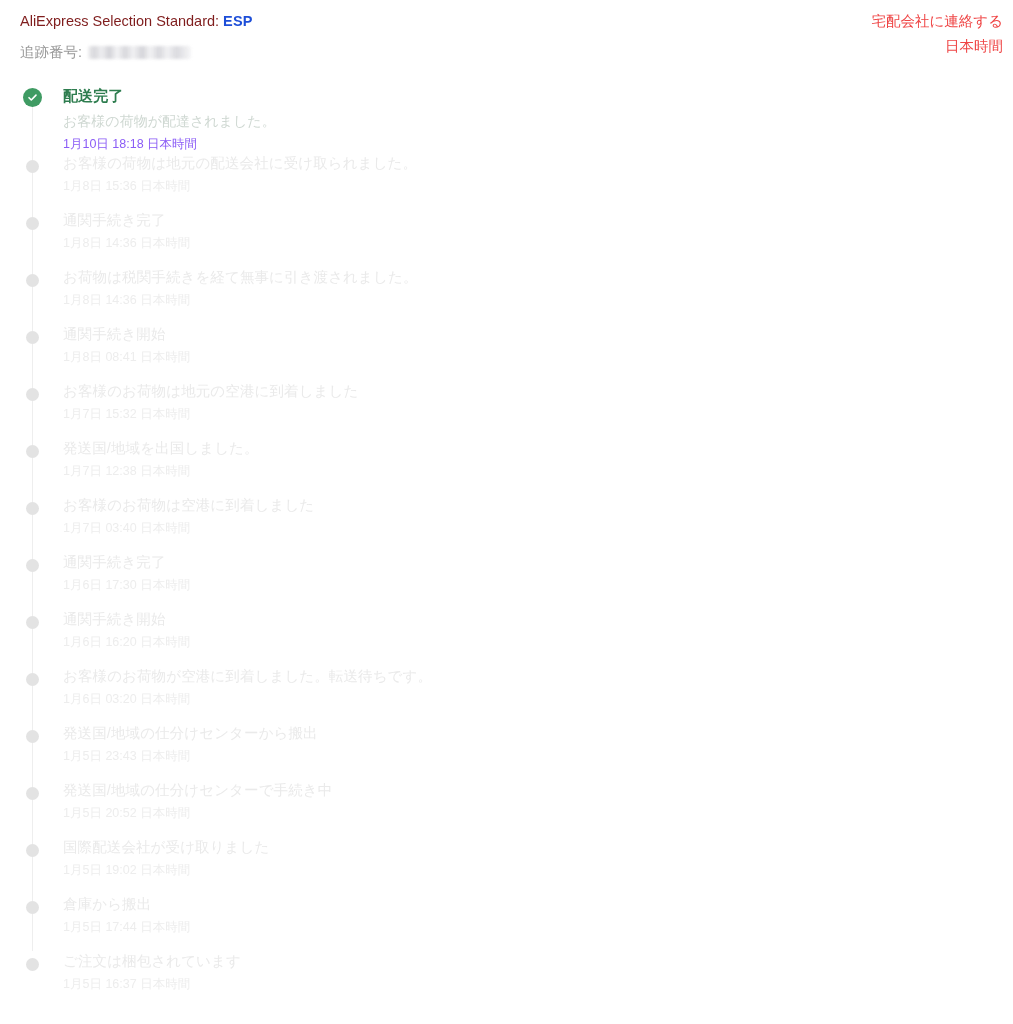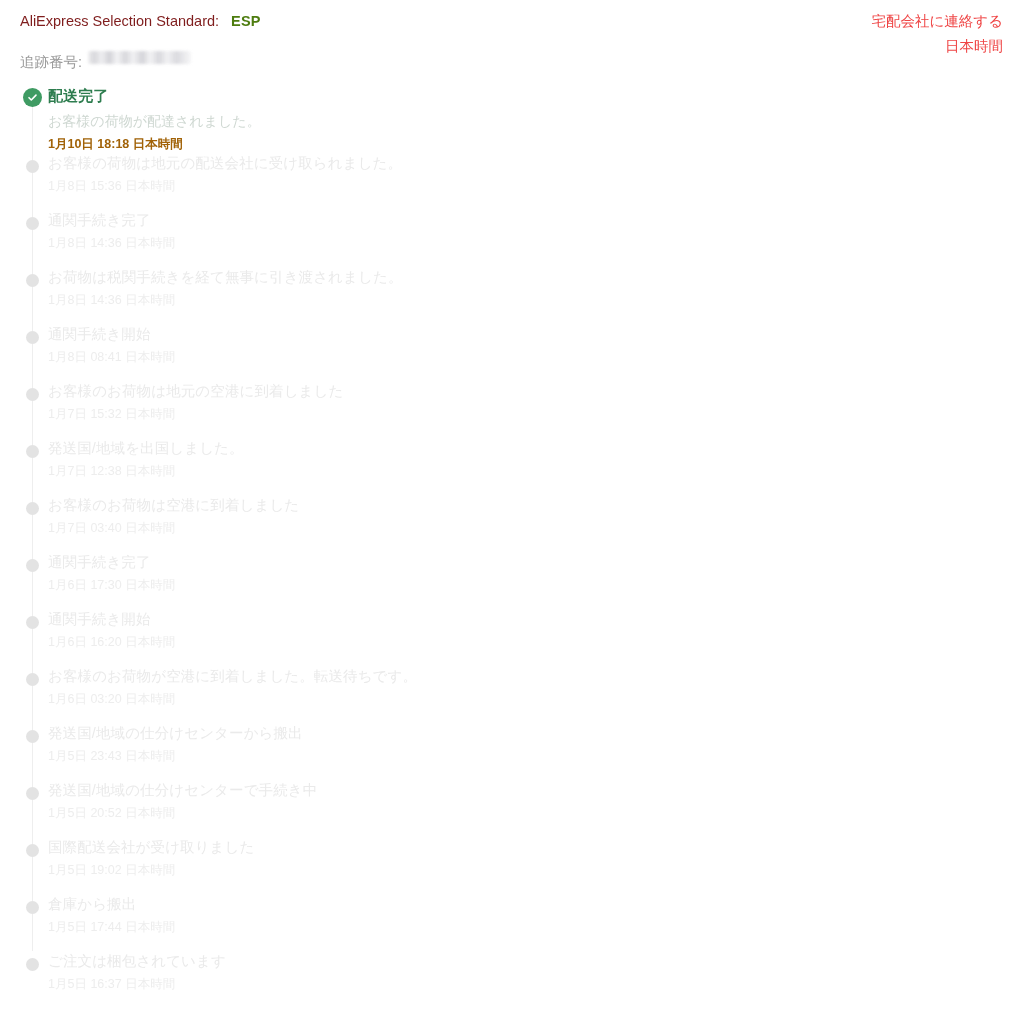--- a/index.html
+++ b/index.html
@@ -33,31 +33,32 @@
     font-size: 14.5px;
     line-height: 22px;
     white-space: nowrap;
     color: #999999;
   }
   .line1 .carrier-label {
     color: #7f1d1d;
     font-weight: 400;
   }
   .line1 .carrier-code {
-    color: #4d7c0f;
+    color: #1d4ed8;
     font-weight: 700;
-    margin-left: 12px;
+    margin-left: 4px;
     letter-spacing: 0.2px;
   }
   .line2 {
     font-size: 14.5px;
     line-height: 22px;
-    margin-top: 19px;
+    margin-top: 9px;
     color: #999999;
     display: flex;
+    align-items: center;
     white-space: nowrap;
   }
   .tracking-label { color: #999999; }
   .tracking-number-blur {
     display: inline-block;
     margin-left: 6px;
     width: 103px;
     height: 13px;
     border-radius: 2px;
     background: linear-gradient(90deg,
@@ -97,21 +98,21 @@
   .hdr-link.second { margin-top: 3px; }
 
   
   .timeline {
     position: relative;
     margin: 24px 0 0 0;
     padding: 0;
   }
   .tl-item {
     position: relative;
-    padding-left: 48px;
+    padding-left: 63px;
     min-height: 57px;
   }
   .tl-item .rail {
     position: absolute;
     left: 32px;
     top: 0;
     bottom: 0;
     width: 1px;
     background: #eeeeee;
   }
@@ -156,21 +157,21 @@
     line-height: 20px;
     margin-top: 5px;
     color: #cfd8d2;
   }
   .tl-time {
     font-size: 12.5px;
     line-height: 18px;
     margin-top: 4px;
     color: #ededed;
   }
-  .tl-item.first .tl-time { color: #a16207; font-weight: bold; }
+  .tl-item.first .tl-time { color: #8b5cf6; }
 
   .spacer-pad { height: 18px; }
 </style>
 </head>
 <body>
 
 <div class="header">
 
   <div class="hdr-left">
     <div class="line1">

